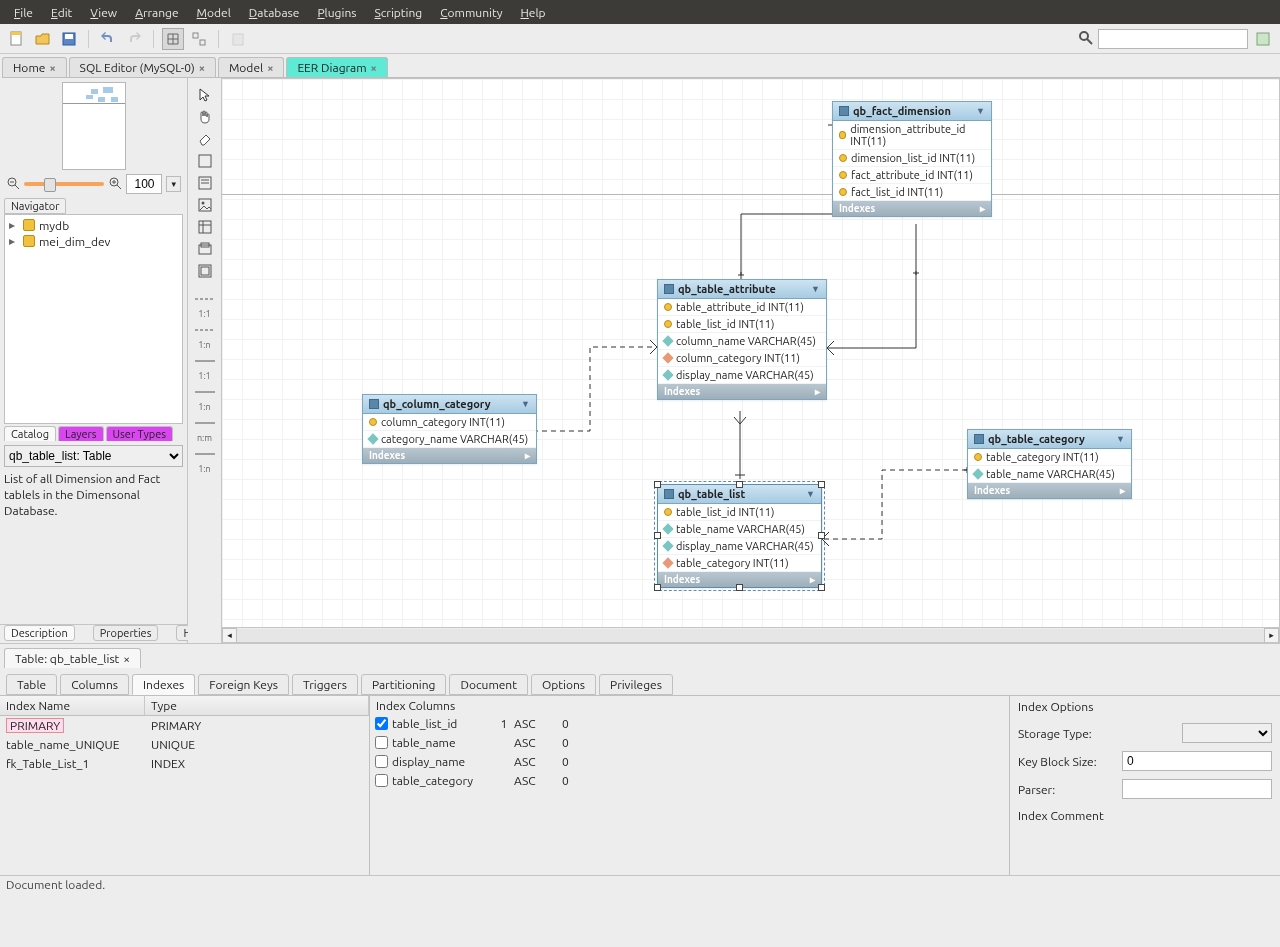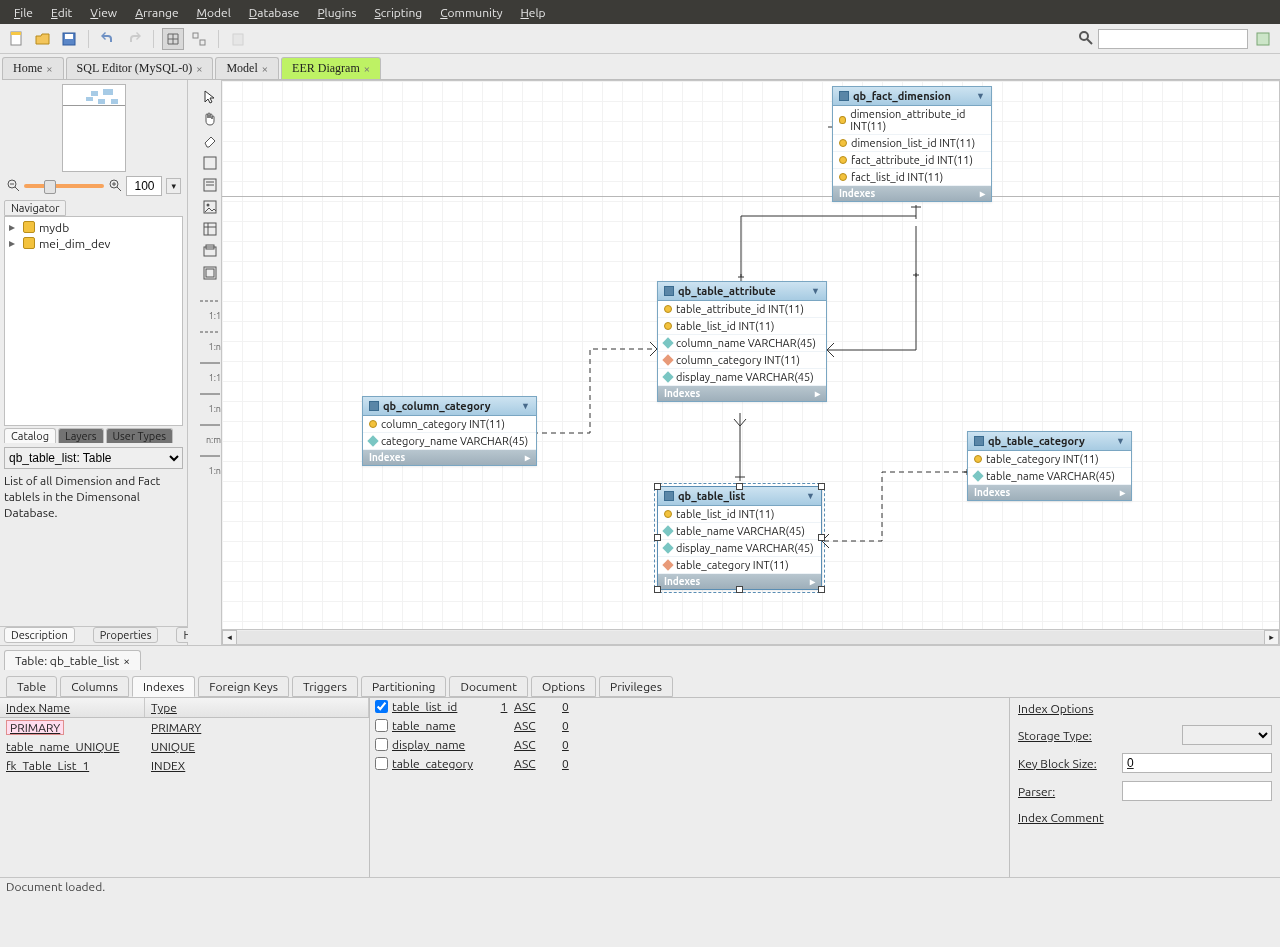--- a/index.html
+++ b/index.html
@@ -11,56 +11,56 @@
 .menubar span u { text-decoration: underline; }
 
 
 .toolbar { height: 30px; background: #ededed; border-bottom: 1px solid #c9c9c9; display: flex; align-items: center; padding: 0 6px; gap: 4px; }
 .tbtn { width: 22px; height: 22px; display: inline-flex; align-items: center; justify-content: center; border: 1px solid transparent; }
 .toolbar .search { margin-left: auto; display: flex; align-items: center; gap: 4px; }
 .toolbar input { border: 1px solid #b5b5b5; height: 20px; width: 150px; padding: 0 4px; background: #fff; }
 .sep { width: 1px; height: 18px; background: #ccc; margin: 0 4px; }
 
 
-.main-tabs { display: flex; background: #ededed; padding-top: 3px; border-bottom: 1px solid #bdbdbd; margin-left: 2px; font-family: Liberation Serif, serif; }
+.main-tabs { display: flex; background: #ededed; padding-top: 3px; border-bottom: 1px solid #bdbdbd; margin-left: 2px; }
 .mtab { border: 1px solid #bdbdbd; border-bottom: none; background: #e3e3e3; padding: 3px 10px; margin-right: 2px; font-size: 12px; border-radius: 3px 3px 0 0; display: flex; align-items: center; gap: 4px; }
-.mtab.active { background: #bef264; }
+.mtab.active { background: #5eead4; }
 .mtab .x { color: #777; font-weight: bold; font-size: 11px; }
 
 .workspace { display: flex; height: 565px; }
 
 
 .leftcol { width: 188px; display: flex; flex-direction: column; border-right: 1px solid #c5c5c5; }
 .birdview { border: 1px solid #b7b7b7; background: #fff; width: 64px; height: 88px; margin: 4px auto 0; position: relative; }
 .birdview .band { position: absolute; top: 20px; left: 0; right: 0; height: 1px; background: #999; }
 .bv-block { position: absolute; background: #a7cbe6; }
 .zoomrow { display: flex; align-items: center; padding: 4px 6px; gap: 4px; }
 .zoomrow .slider { flex: 1; height: 4px; background: #f7a35c; position: relative; border-radius: 2px; }
 .zoomrow .slider::after { content: ""; position: absolute; left: 25%; top: -4px; width: 10px; height: 12px; background: #e3e3e3; border: 1px solid #999; border-radius: 2px; }
 .zoomrow input { width: 36px; height: 20px; border: 1px solid #b5b5b5; text-align: center; font-size: 12px; }
 .section-tab { border: 1px solid #c0c0c0; background: #efefef; padding: 1px 6px; font-size: 11px; display: inline-block; border-radius: 2px 2px 0 0; margin-left: 4px; }
 .treebox { flex: 1; background: #fff; border: 1px solid #c0c0c0; margin: 0 4px; padding: 2px 4px; overflow: auto; }
 .tree-item { display: flex; align-items: center; gap: 4px; padding: 1px 0; }
 .tree-item .toggle { color: #666; width: 10px; }
 .dbicon { width: 12px; height: 12px; background: #f3c23d; border: 1px solid #b98e1a; border-radius: 2px; }
 
 .mini-tabs { display: flex; gap: 2px; padding: 2px 4px 0; }
-.mini-tabs .mt { border: 1px solid #c0c0c0; border-bottom: none; padding: 1px 6px; font-size: 11px; background: #737373; border-radius: 3px 3px 0 0; }
+.mini-tabs .mt { border: 1px solid #c0c0c0; border-bottom: none; padding: 1px 6px; font-size: 11px; background: #d946ef; border-radius: 3px 3px 0 0; }
 .mini-tabs .mt.active { background: #f9f9f9; }
 
 .propsel { margin: 4px; }
 .propsel select { width: 100%; font-size: 12px; height: 22px; border: 1px solid #b5b5b5; }
 .propdesc { margin: 0 4px 4px; font-size: 12px; line-height: 1.35; color: #222; }
 
 .bottom-tabs { display: flex; gap: 18px; padding: 0 4px 2px; border-top: 1px solid #c5c5c5; }
 .bottom-tabs .bt { border: 1px solid #c0c0c0; padding: 1px 6px; font-size: 11px; background: #ececec; border-radius: 3px; }
 .bottom-tabs .bt.active { background: #f9f9f9; }
 
 
-.toolstrip { width: 34px; background: #ededed; border-right: 1px solid #c5c5c5; display: flex; flex-direction: column; align-items: flex-end; padding: 6px 0; gap: 0; }
+.toolstrip { width: 34px; background: #ededed; border-right: 1px solid #c5c5c5; display: flex; flex-direction: column; align-items: center; padding: 6px 0; gap: 0; }
 .toolstrip .tsbtn { width: 22px; height: 22px; display: flex; align-items: center; justify-content: center; color: #444; font-size: 10px; }
 .toolstrip .tstxt { font-size: 9px; color: #666; text-align: center; line-height: 1; }
 
 
 .canvas-wrap { flex: 1; background: #fff; position: relative; overflow: hidden; border: 1px solid #c5c5c5; border-left: none; }
 .grid { position: absolute; inset: 0;
   background-image:
     linear-gradient(#f2f2f2 1px, transparent 1px),
     linear-gradient(90deg, #f2f2f2 1px, transparent 1px),
     linear-gradient(#e8e8e8 1px, transparent 1px),
@@ -89,21 +89,21 @@
 .hscroll .sbtn { width: 15px; height: 15px; border: 1px solid #c0c0c0; display: flex; align-items: center; justify-content: center; font-size: 9px; background: #f3f3f3; }
 .hscroll .track { flex: 1; background: #e6e6e6; height: 13px; position: relative; }
 
 
 .lower { border-top: 1px solid #c5c5c5; }
 .lower-tab { display: inline-flex; border: 1px solid #bdbdbd; border-bottom: none; background: #f7f7f7; padding: 3px 10px; margin: 4px 0 0 4px; font-size: 12px; border-radius: 3px 3px 0 0; gap: 4px; align-items: center; }
 .edit-tabs { display: flex; gap: 3px; padding: 6px 6px 0; align-items: center; }
 .edit-tabs .et { border: 1px solid #c0c0c0; padding: 3px 10px; font-size: 12px; background: #ececec; border-radius: 3px 3px 0 0; }
 .edit-tabs .et.active { background: #f9f9f9; border-bottom-color: #f9f9f9; }
 
-.editgrid { display: flex; border-top: 1px solid #c0c0c0; height: 180px; text-decoration: underline; }
+.editgrid { display: flex; border-top: 1px solid #c0c0c0; height: 180px; }
 .egcol1 { width: 370px; border-right: 1px solid #c0c0c0; }
 .egcol2 { flex: 1; border-right: 1px solid #c0c0c0; }
 .egcol3 { width: 270px; padding: 4px 8px; }
 
 .grid-head { display: flex; background: linear-gradient(#f4f4f4,#e4e4e4); border-bottom: 1px solid #c0c0c0; font-size: 12px; }
 .gh { padding: 3px 6px; border-right: 1px solid #c9c9c9; }
 .grow { display: flex; padding: 3px 6px 3px 0; font-size: 12px; }
 .grow > div { padding: 0 6px; }
 .pkname { border: 1px solid #e08e8e; background: #fde; padding: 0 3px; }
 
@@ -391,21 +391,21 @@
 
       <path d="M311 352 L368 352 L368 268 L435 268" fill="none" stroke="#333" stroke-dasharray="5,4"></path>
       <path d="M435 268 L428 261 M435 268 L428 275" fill="none" stroke="#333"></path>
       <path d="M314 352 L307 352 M311 349 L311 355" fill="none" stroke="#333"></path>
 
       <path d="M745 391 L660 391 L660 460 L600 460" fill="none" stroke="#333" stroke-dasharray="5,4"></path>
       <path d="M600 460 L607 453 M600 460 L607 467" fill="none" stroke="#333"></path>
       <path d="M748 391 L742 391 M745 388 L745 394" fill="none" stroke="#333"></path>
     </svg>
 
-    <div class="entity" style="left:610px;top:5px;width:144px">
+    <div class="entity" style="left:610px;top:22px;width:144px">
       <div class="ehead">
           <span class="tblicon"></span>
           <span>qb_fact_dimension</span>
           <span class="etri">▼</span>
         </div>
       <div class="erow">
           <span class="keyic"></span>
           <span>dimension_attribute_id INT(11)</span>
         </div>
       <div class="erow">
@@ -573,20 +573,21 @@
           <div style="width:145px">table_name_UNIQUE</div>
           <div>UNIQUE</div>
         </div>
       <div class="grow">
           <div style="width:145px">fk_Table_List_1</div>
           <div>INDEX</div>
         </div>
     </div>
 
     <div class="egcol2">
+      <div class="idx-title">Index Columns</div>
       <div class="colrow">
           <div class="cb"><input type="checkbox" checked="" style=""></div>
           <div class="cname">table_list_id</div>
           <div class="cnum">1</div>
           <div class="cord">ASC</div>
           <div class="clen">0</div>
         </div>
       <div class="colrow">
           <div class="cb"><input type="checkbox" style=""></div>
           <div class="cname">table_name</div>

